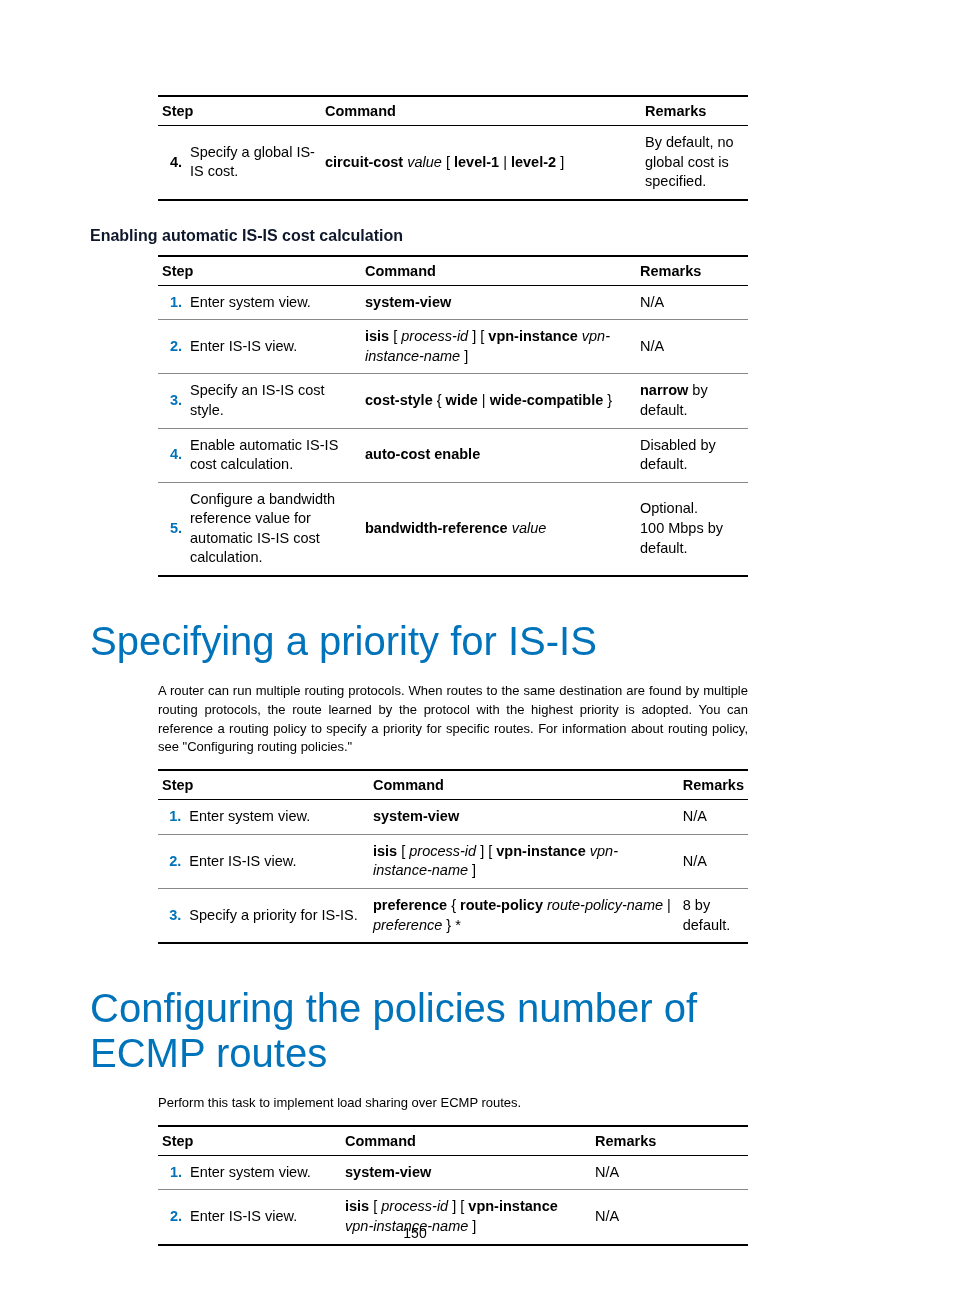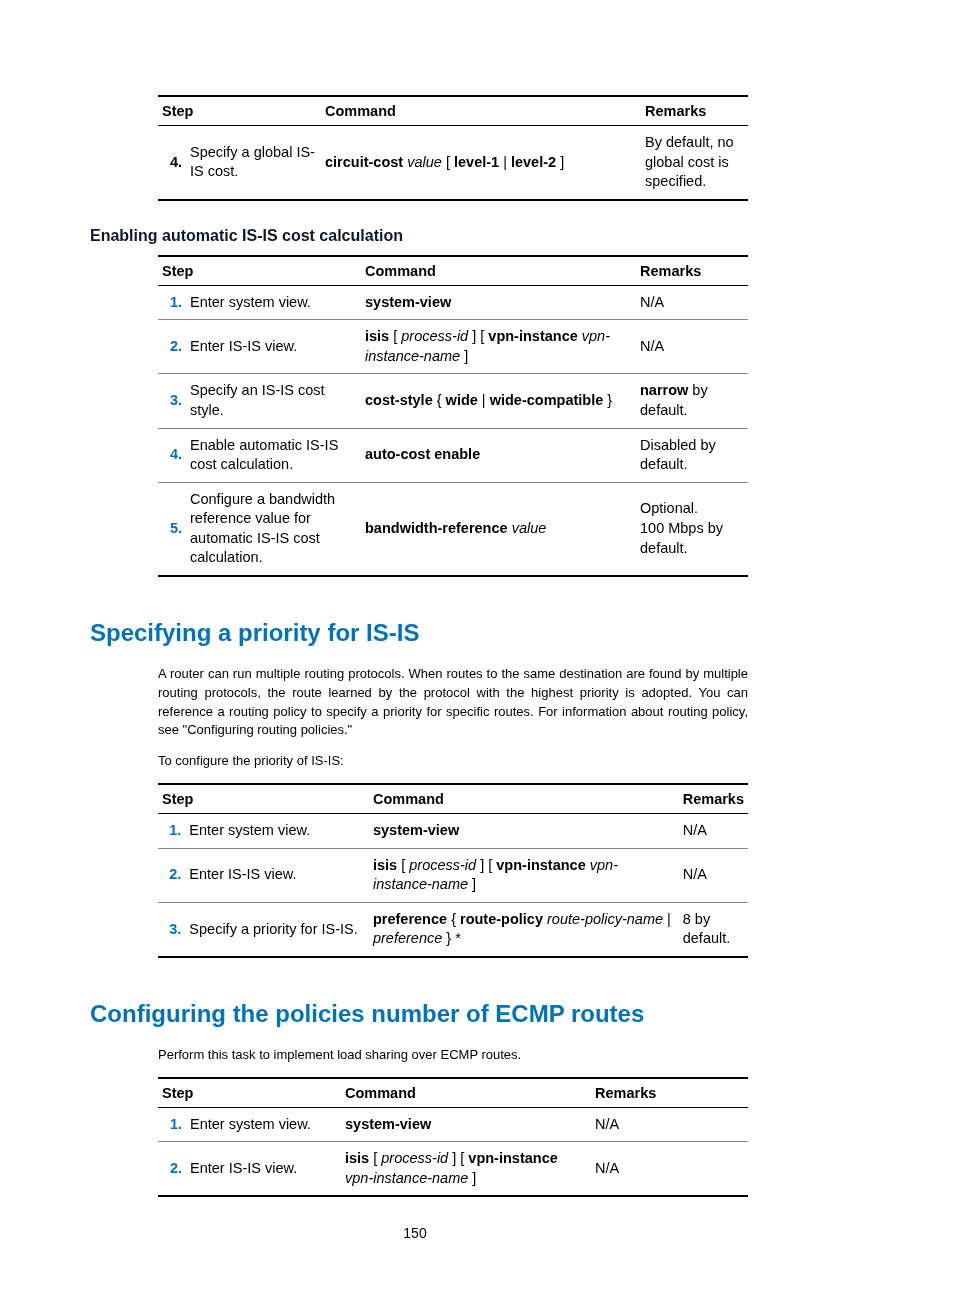--- a/index.html
+++ b/index.html
@@ -53,22 +53,22 @@
   }
   .blue .stepnum { color: #0073ba; }
   .h3 {
     color: #0f172a;
     font-size: 16px;
     font-weight: bold;
     margin: 26px 0 10px 0;
   }
   .h1 {
     color: #0073ba;
-    font-weight: 700;
-    font-size: 24px;
+    font-weight: 400;
+    font-size: 40px;
     margin: 42px 0 18px -68px;
   }
   .para {
     font-size: 13px;
     line-height: 1.45;
     margin: 0 0 12px 0;
     text-align: justify;
   }
   .pagenum {
     position: absolute;
@@ -156,21 +156,20 @@
             <td class="stepnum">5.</td>
             <td>Configure a bandwidth reference value for automatic IS-IS cost calculation.</td>
             <td><span class="b">bandwidth-reference</span> <span class="i">value</span></td>
             <td>Optional.<br>100 Mbps by default.</td>
           </tr>
         </tbody>
     </table>
 
     <h1 class="h1">Specifying a priority for IS-IS</h1>
     <p class="para">A router can run multiple routing protocols. When routes to the same destination are found by multiple routing protocols, the route learned by the protocol with the highest priority is adopted. You can reference a routing policy to specify a priority for specific routes. For information about routing policy, see "Configuring routing policies."</p>
-    <p class="para">To configure the priority of IS-IS:</p>
 
     <table class="proc blue">
       <colgroup>
           <col style="width:28px">
           <col style="width:195px">
           <col style="width:330px">
           <col>
         </colgroup>
       <thead>
         <tr>

